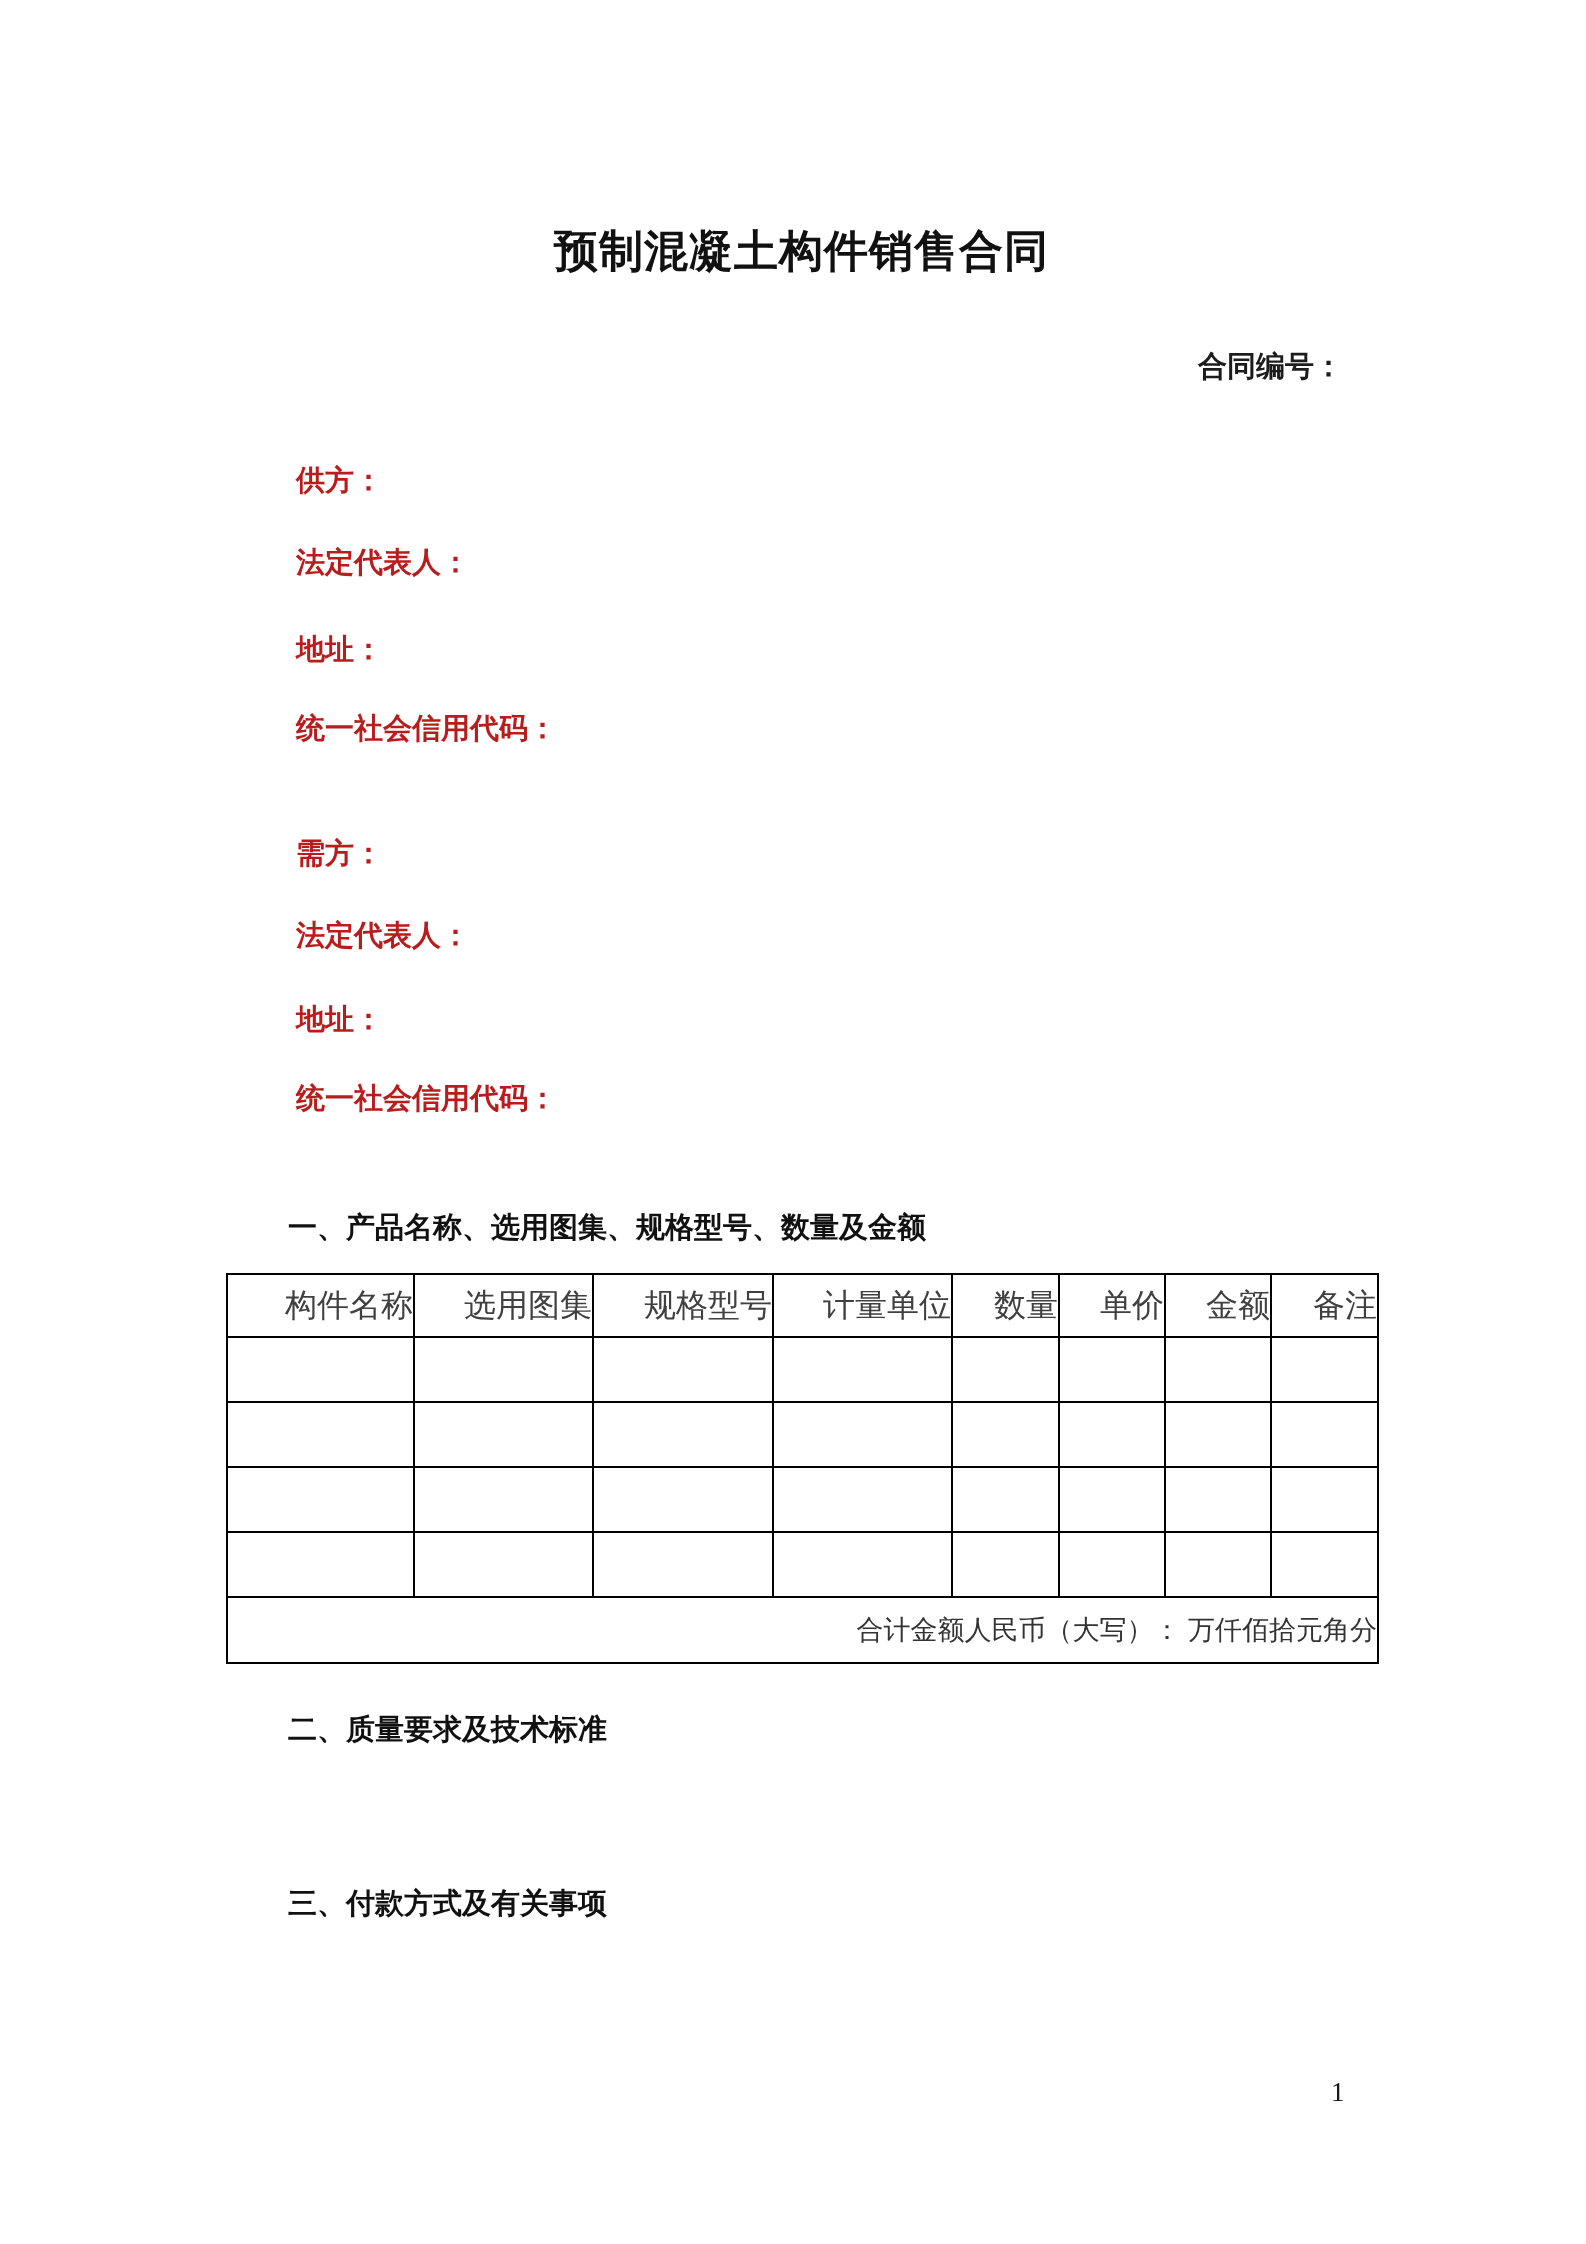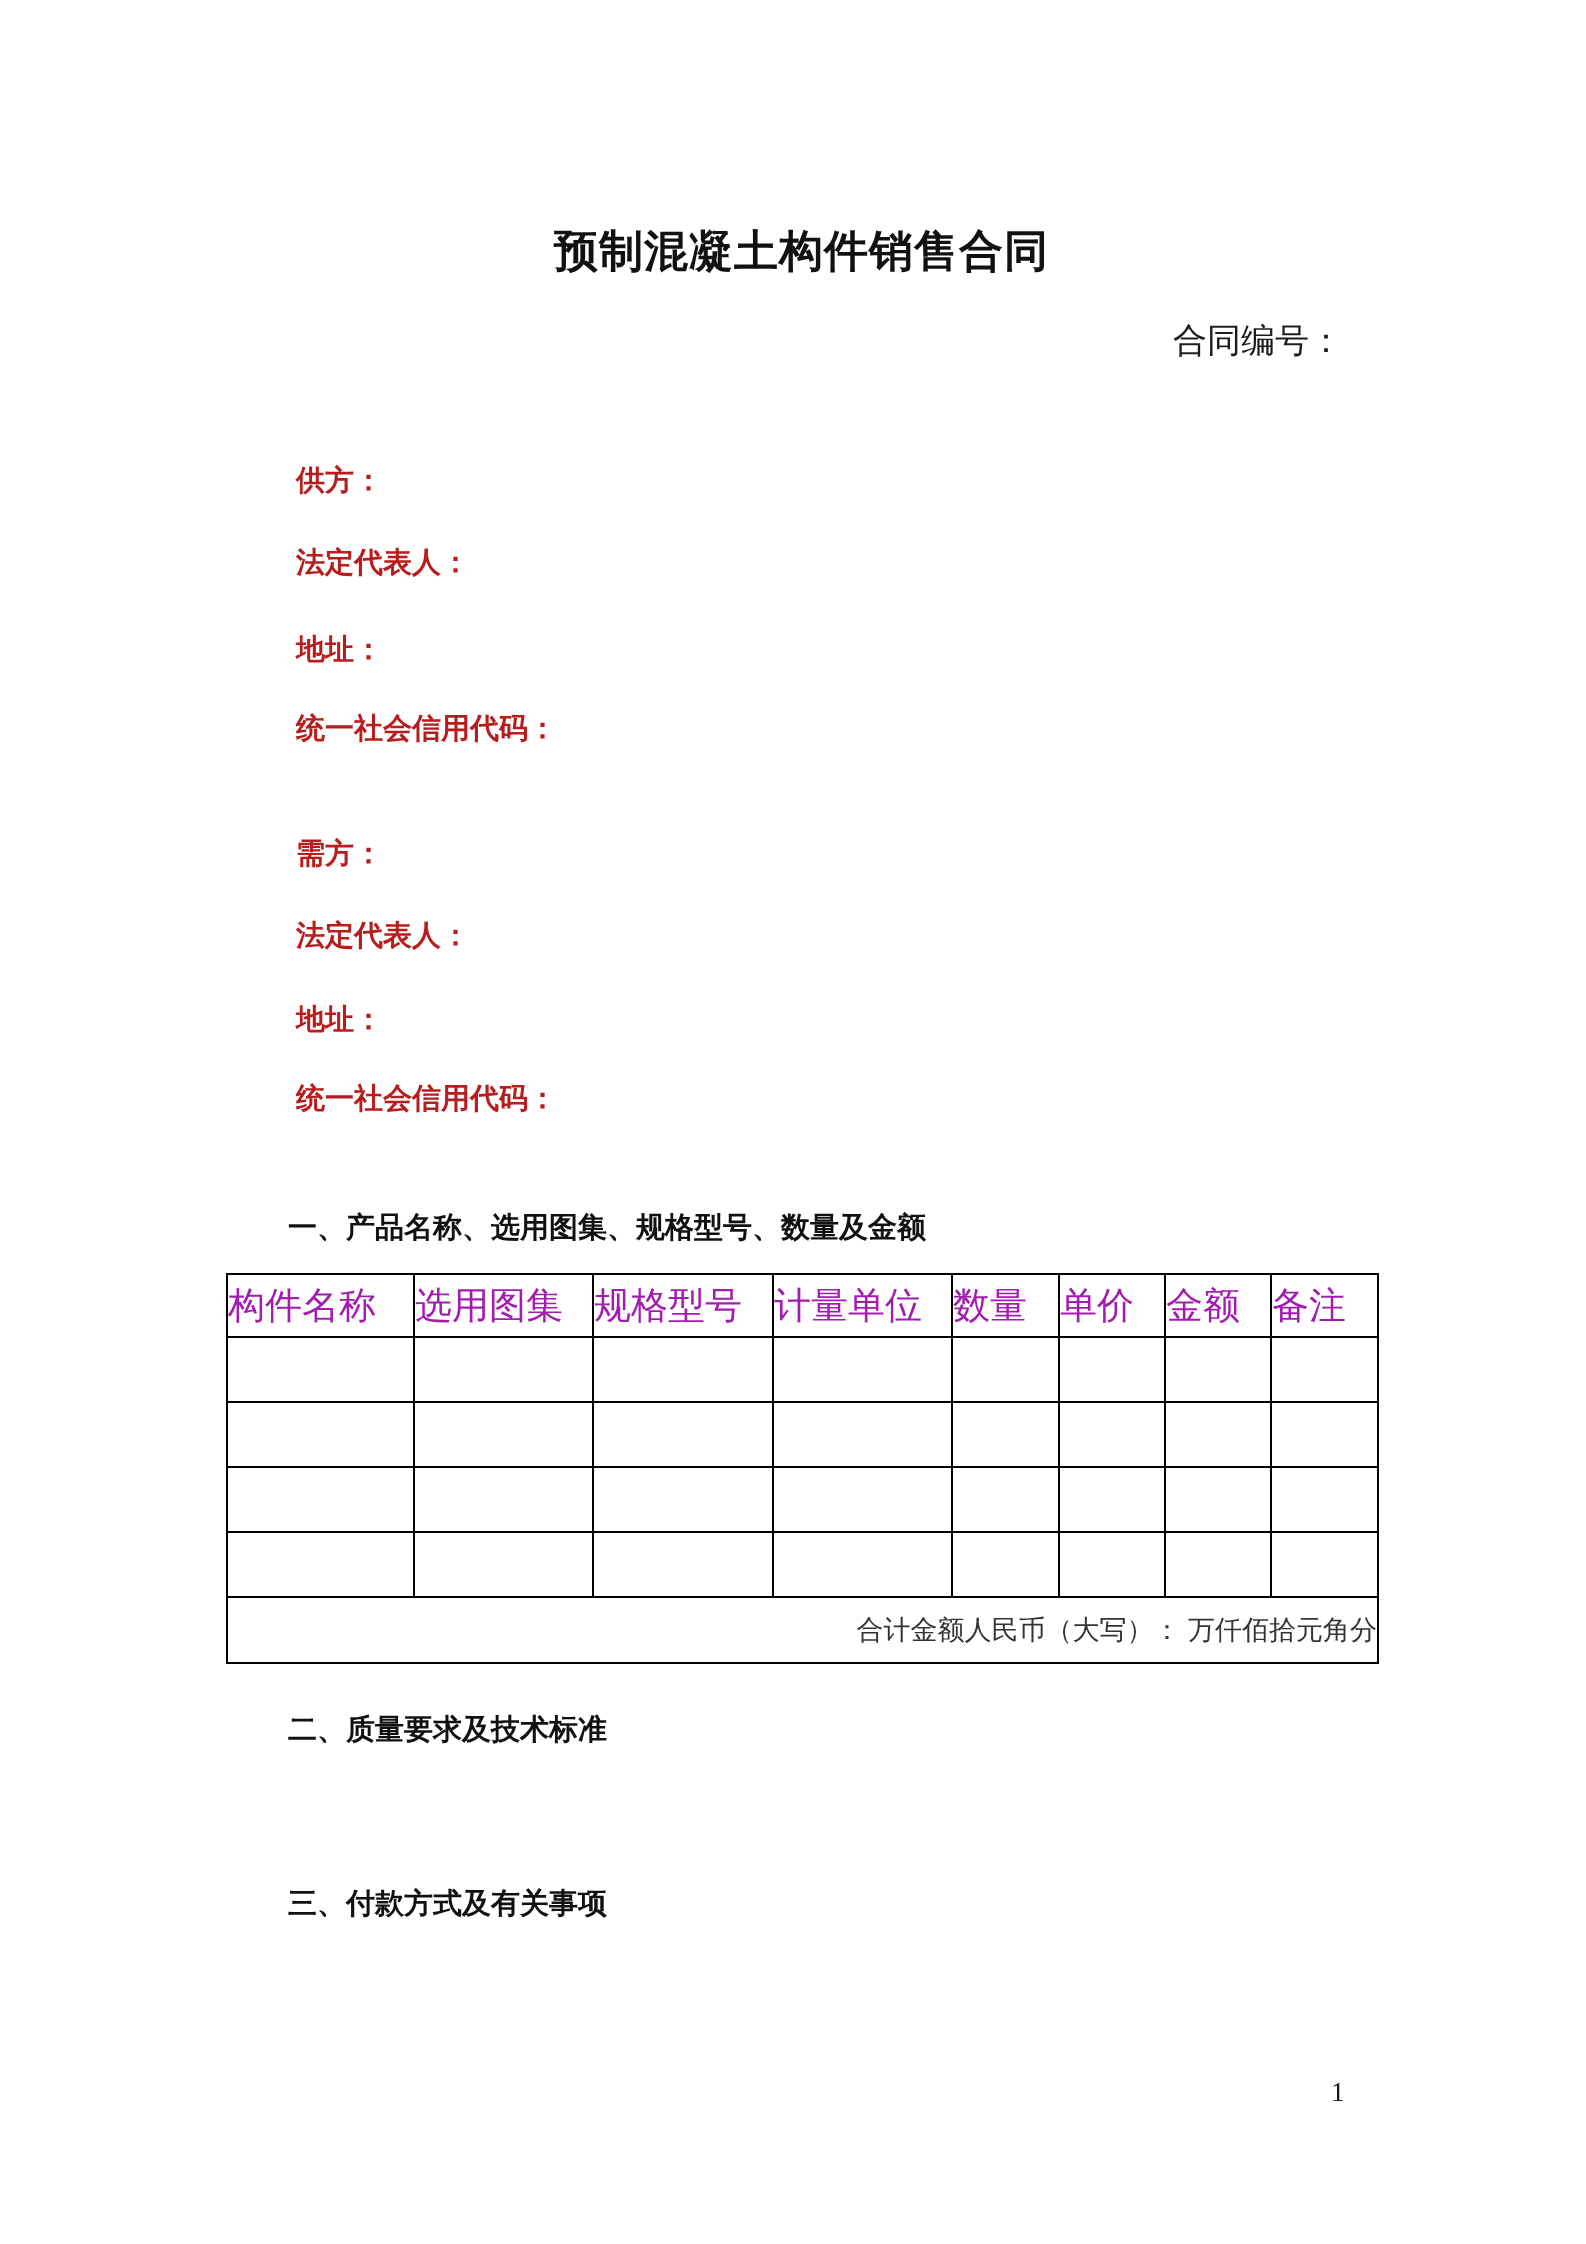--- a/index.html
+++ b/index.html
@@ -20,23 +20,23 @@
     top:220px;
     text-align:center;
     font-size:44px;
     font-weight:bold;
     line-height:62px;
     letter-spacing:1px;
     color:#111;
   }
   .contract-no{
     right:243px;
-    top:320px;
-    font-size:34px;
-    font-weight:normal;
+    top:346px;
+    font-size:29px;
+    font-weight:bold;
     line-height:40px;
   }
   .label{
     left:296px;
     font-size:29px;
     font-weight:bold;
     line-height:38px;
     color:#b91c1c;
   }
   .heading{
@@ -59,23 +59,23 @@
     top:1273px;
     width:1151px;
     border-collapse:collapse;
     table-layout:fixed;
     font-family:"Liberation Sans","DejaVu Sans",sans-serif;
   }
   table.products td, table.products th{
     border:2px solid #000;
     padding:0;
     font-weight:normal;
-    font-size:37px;
-    color:#a21caf;
-    text-align:left;
+    font-size:32px;
+    color:#404040;
+    text-align:right;
     vertical-align:middle;
   }
   tr.hdr{height:63px;}
   tr.data{height:65px;}
   tr.total{height:66px;}
   tr.total td{
     text-align:right;
     padding-left:16px;
     font-size:27px;
     color:#333;

